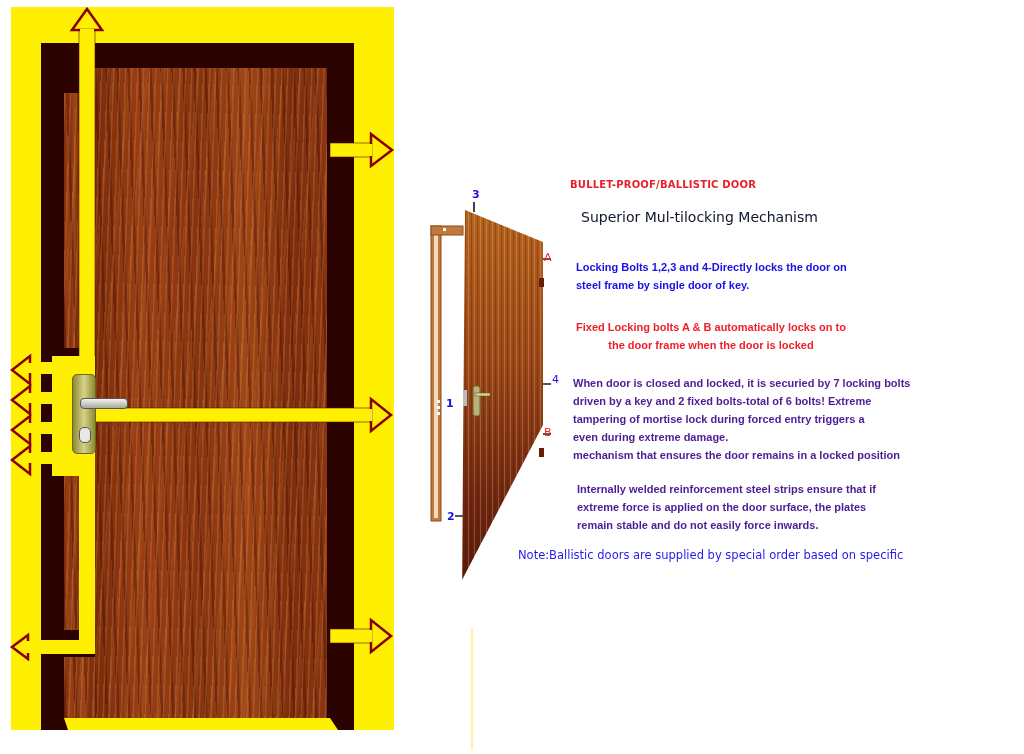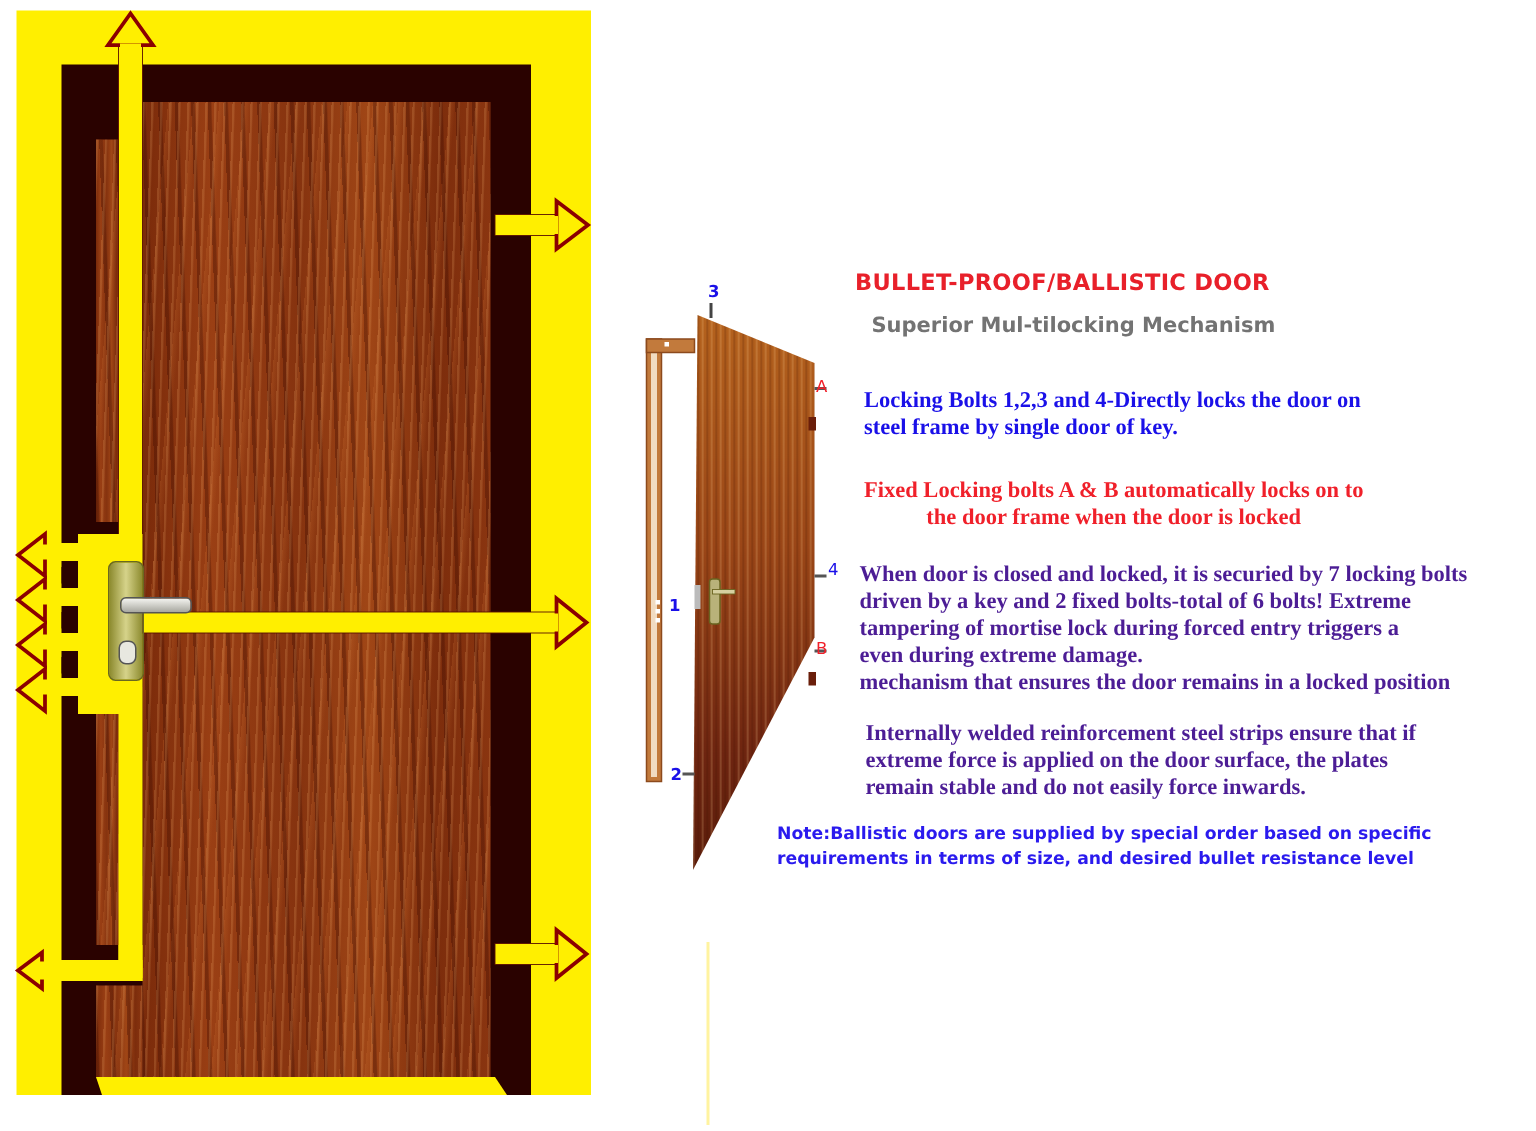--- a/index.html
+++ b/index.html
@@ -11,27 +11,27 @@
   .yellow { background:#ffef00; }
   .frame { background:#2a0200; }
   .wood {
     background:
       repeating-linear-gradient(92deg, rgba(255,190,120,0.18) 0px, rgba(255,190,120,0.18) 1px, transparent 2px, transparent 6px),
       repeating-linear-gradient(88deg, rgba(60,10,0,0.35) 0px, rgba(60,10,0,0.35) 2px, transparent 3px, transparent 11px),
       repeating-linear-gradient(95deg, rgba(200,110,50,0.25) 0px, transparent 4px, transparent 17px),
       linear-gradient(90deg, #7a2a0a, #9a3f14 20%, #86330f 45%, #a04616 65%, #7d2d0c 85%, #8a3510);
   }
   
-  .txt { font-family:Liberation Serif, serif; font-size:15px; line-height:18px; }
-  .title { color:#e8202a; font-size:15px; font-weight:bold; letter-spacing:0.2px; }
-  .subtitle { color:#737373; font-size:14px; font-weight:bold; }
+  .txt { font-family:Liberation Sans, sans-serif; font-size:11px; line-height:18px; }
+  .title { color:#e8202a; font-size:10px; font-weight:bold; letter-spacing:0.2px; }
+  .subtitle { color:#0f172a; font-size:14px; font-weight:normal; }
   .blue { color:#1a10e8; font-weight:bold; }
   .red { color:#f0202a; font-weight:bold; }
   .black { color:#4c1d95; font-weight:bold; }
-  .note { color:#2a1aee; font-size:11.5px; line-height:17px; font-weight:bold; }
+  .note { color:#2a1aee; font-size:11.5px; line-height:17px; font-weight:normal; }
   .lbl { font-size:11px; font-weight:bold; }
 </style>
 </head>
 <body>
 
 <div id="left-diagram" class="abs">
 
   <div class="abs yellow" style="left:11px;top:7px;width:383px;height:723px;"></div>
 
   <div class="abs frame" style="left:41px;top:43px;width:313px;height:687px;"></div>
@@ -177,14 +177,13 @@
 </div>
 
 <div class="abs txt black" style="left:577px;top:480px;">
   <div>Internally welded reinforcement steel strips  ensure that if</div>
   <div>extreme force is applied on the door surface, the plates</div>
   <div>remain stable and do not easily force inwards.</div>
 </div>
 
 <div class="abs note" style="left:518px;top:547px;">
   <div>Note:Ballistic doors are supplied by special order based on specific</div>
-  <div>requirements in terms of size, and desired bullet resistance level</div>
 </div>
 
 </body></html>

